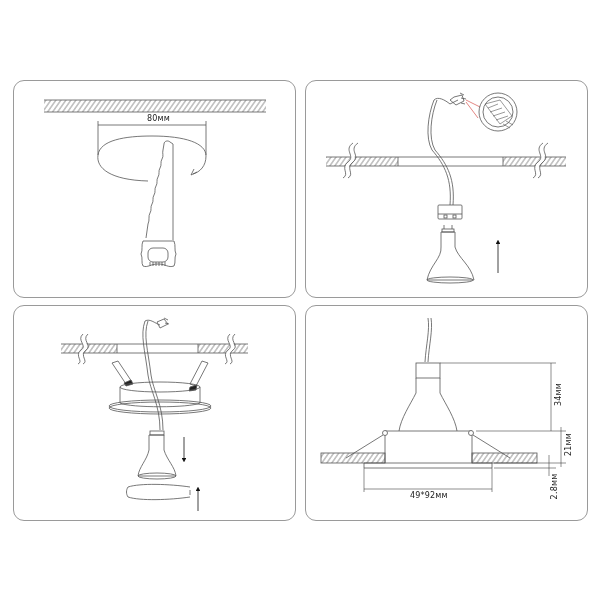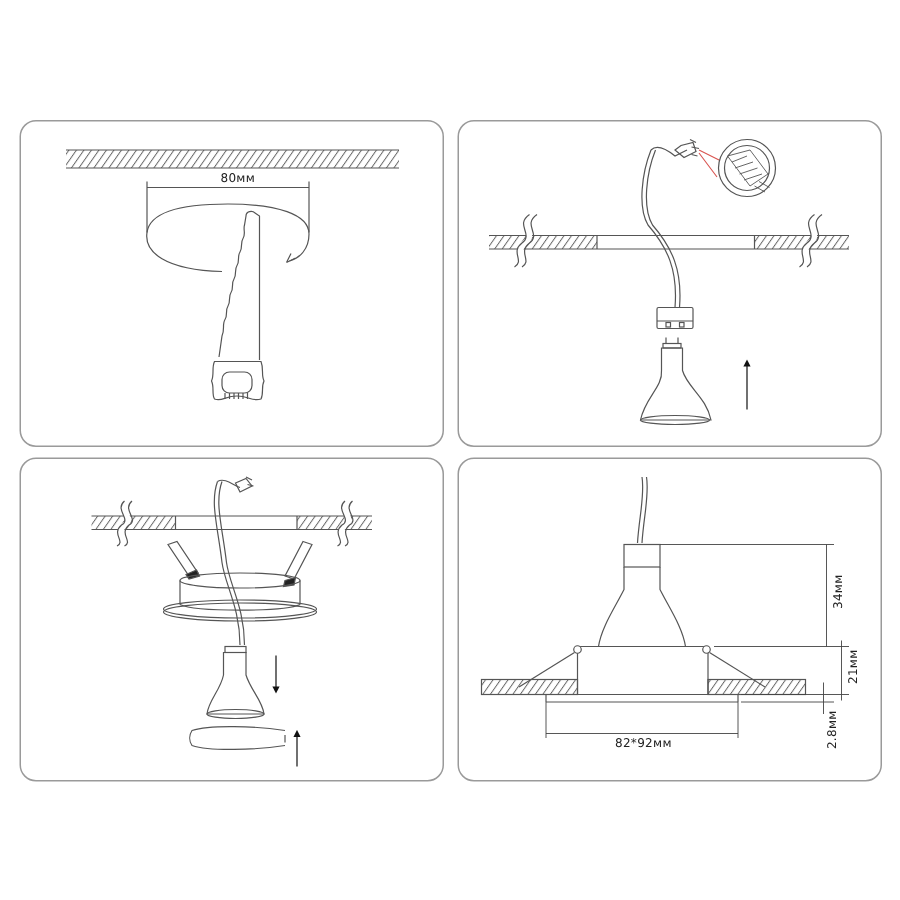--- a/index.html
+++ b/index.html
@@ -224,13 +224,13 @@
       <line x1="492" y1="468" x2="492" y2="492"></line>
       <line x1="364" y1="489" x2="492" y2="489"></line>
     </g>
   </g>
 </svg>
 
 <div class="lbl" style="left:147px; top:114px;">80мм</div>
 <div class="lbl vlbl" style="left:547px; top:390px;">34мм</div>
 <div class="lbl vlbl" style="left:557px; top:440px;">21мм</div>
 <div class="lbl vlbl" style="left:542px; top:482px;">2.8мм</div>
-<div class="lbl" style="left:410px; top:491px;">82*92мм</div>
+<div class="lbl" style="left:410px; top:491px;">49*92мм</div>
 
 </body></html>

